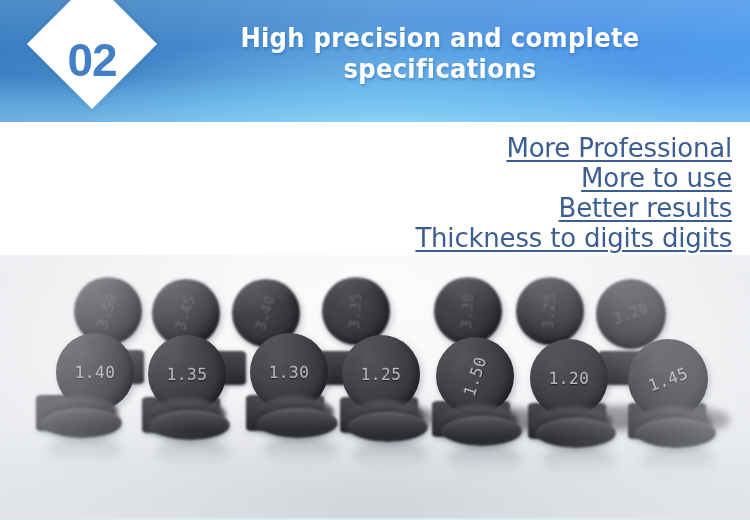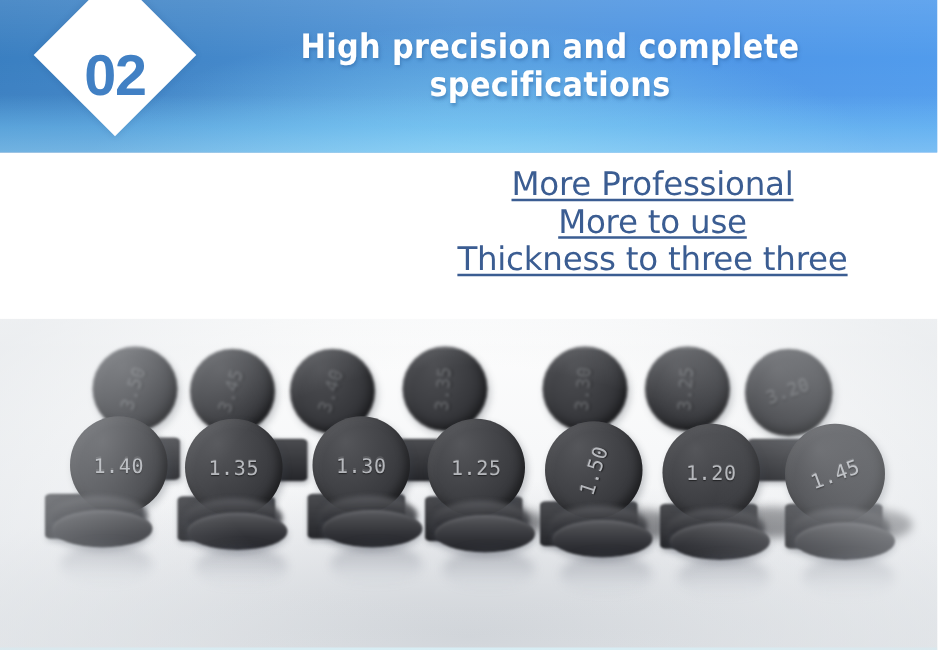--- a/index.html
+++ b/index.html
@@ -55,21 +55,21 @@
     font-weight:bold; font-size:27px; line-height:31px;
     letter-spacing:0.3px;
     transform:scaleX(0.90); transform-origin:center top;
     text-shadow:1px 2px 3px rgba(30,80,140,0.38);
   }
   .banner-title .l2 { display:block; }
 
   
   .features {
     position:absolute; right:18px; top:133px; width:420px;
-    text-align:center;
+    text-align:right;
   }
   .feature-line {
     display:block; color:#3b5d92;
     font-size:26px; line-height:30px;
     font-family:"DejaVu Sans", sans-serif;
     letter-spacing:-0.2px;
     white-space:nowrap;
   }
   .feature-line span {
     text-decoration:underline;
@@ -179,21 +179,22 @@
 
     <div class="banner-title">
       <span>High precision and complete</span>
       <span class="l2">specifications</span>
     </div>
   </div>
 
   <div class="features">
     <div class="feature-line"><span>More Professional</span></div>
     <div class="feature-line"><span>More to use</span></div>
-    <div class="feature-line"><span>Thickness to three three</span></div>
+    <div class="feature-line"><span>Better results</span></div>
+    <div class="feature-line"><span>Thickness to digits digits</span></div>
   </div>
 
   <div class="photo">
     <div class="photo-blurtop"></div>
 
     <div class="puck vsoft" style="left:46px; top:150px; width:72px; height:26px;"></div>
     <div class="puck vsoft" style="left:150px; top:154px; width:70px; height:25px;"></div>
     <div class="puck vsoft" style="left:258px; top:152px; width:70px; height:25px;"></div>
     <div class="puck vsoft" style="left:366px; top:150px; width:70px; height:25px;"></div>
     <div class="puck vsoft" style="left:474px; top:152px; width:70px; height:25px;"></div>

